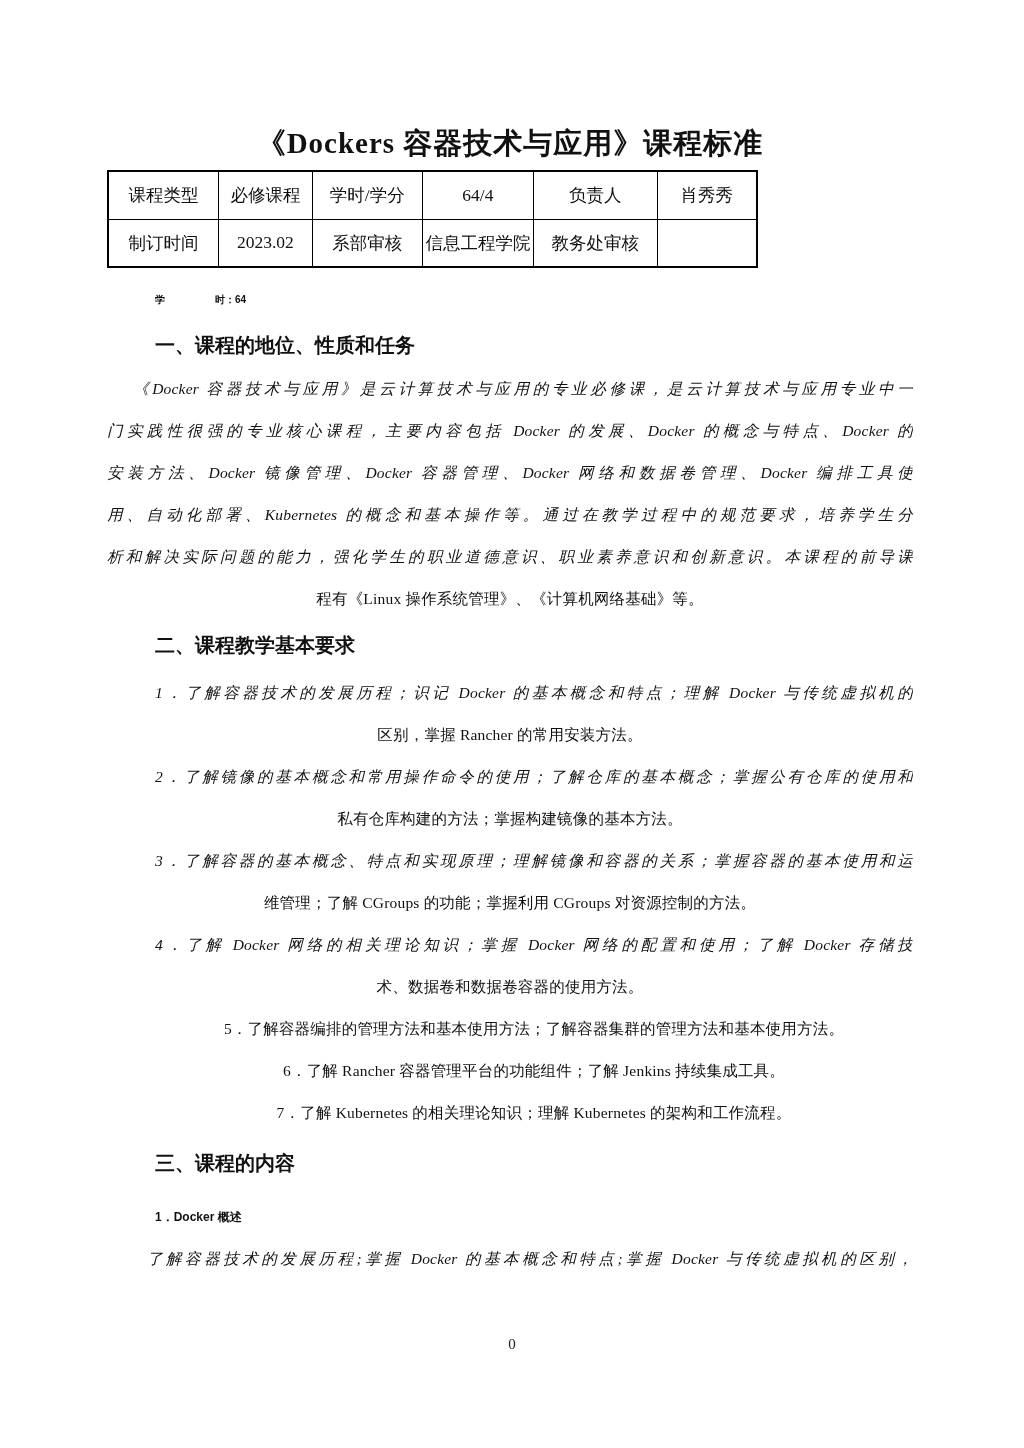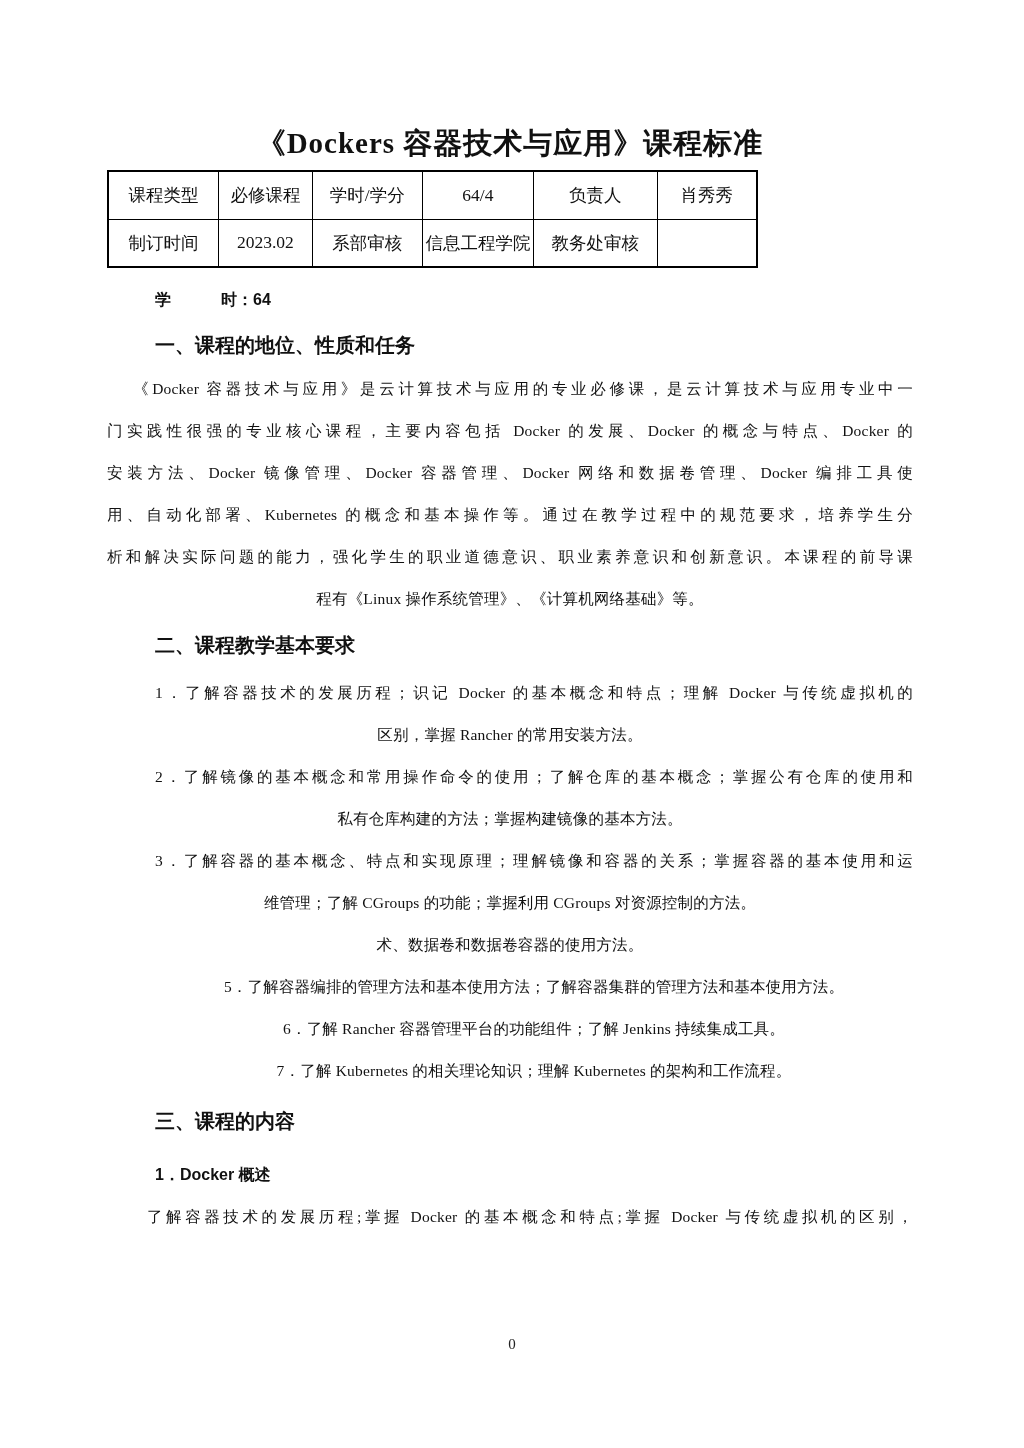--- a/index.html
+++ b/index.html
@@ -40,58 +40,59 @@
     vertical-align: middle;
     font-size: 17.5px;
     font-family: "Liberation Serif", serif;
     overflow: hidden;
     white-space: nowrap;
   }
 
   .meta-line {
     font-family: "Liberation Sans", sans-serif;
     font-weight: 700;
-    font-size: 16px;
+    font-size: 10px;
     line-height: 20px;
     margin-left: 48px;
   }
   .hours-line { margin-top: 22px; }
   .hours-line .hours-value { margin-left: 50px; }
   .major-line { margin-top: 22px; }
 
   .sec-heading {
     font-family: "Liberation Sans", sans-serif;
     font-weight: 700;
     font-size: 20px;
     line-height: 22px;
     margin-left: 48px;
   }
   .h-pos     { margin-top: 24px; }
   .h-req     { margin-top: 14px; }
   .h-content { margin-top: 18px; }
-  .h-sub     { margin-top: 32px; font-size: 16px; }
+  .h-sub     { margin-top: 32px; font-size: 12px; }
 
   .textblock { font-size: 15.5px; }
   .para-position { margin-top: 12px; }
   .req-items     { margin-top: 16px; }
   .para-final    { margin-top: 10px; }
 
   .line {
     height: 42px;
     line-height: 42px;
     white-space: nowrap;
     text-align: center;
     font-size: 15.5px;
     letter-spacing: 0.2px;
   }
   .line.stretch {
     white-space: normal;
     text-align: justify;
     text-align-last: justify;
     overflow: hidden;
+    font-style: italic;
   }
   .line.p-first    { text-indent: 26px; }
   .line.item-first { text-indent: 48px; }
   .line.f-first    { text-indent: 40px; }
 
   .footer-pageno {
     position: absolute;
     top: 1336px;
     left: 0;
     width: 100%;
@@ -156,20 +157,21 @@
 
     <div class="sec-heading h-req">二、课程教学基本要求</div>
 
     <div class="textblock req-items">
         <div class="line stretch item-first">1．了解容器技术的发展历程；识记 Docker 的基本概念和特点；理解 Docker 与传统虚拟机的</div>
         <div class="line">区别，掌握 Rancher 的常用安装方法。</div>
         <div class="line stretch item-first">2．了解镜像的基本概念和常用操作命令的使用；了解仓库的基本概念；掌握公有仓库的使用和</div>
         <div class="line">私有仓库构建的方法；掌握构建镜像的基本方法。</div>
         <div class="line stretch item-first">3．了解容器的基本概念、特点和实现原理；理解镜像和容器的关系；掌握容器的基本使用和运</div>
         <div class="line">维管理；了解 CGroups 的功能；掌握利用 CGroups 对资源控制的方法。</div>
+        <div class="line stretch item-first">4．了解 Docker 网络的相关理论知识；掌握 Docker 网络的配置和使用；了解 Docker 存储技</div>
         <div class="line">术、数据卷和数据卷容器的使用方法。</div>
         <div class="line item-first">5．了解容器编排的管理方法和基本使用方法；了解容器集群的管理方法和基本使用方法。</div>
         <div class="line item-first">6．了解 Rancher 容器管理平台的功能组件；了解 Jenkins 持续集成工具。</div>
         <div class="line item-first">7．了解 Kubernetes 的相关理论知识；理解 Kubernetes 的架构和工作流程。</div>
       </div>
 
     <div class="sec-heading h-content">三、课程的内容</div>
 
     <div class="sec-heading h-sub">1．Docker 概述</div>
 

